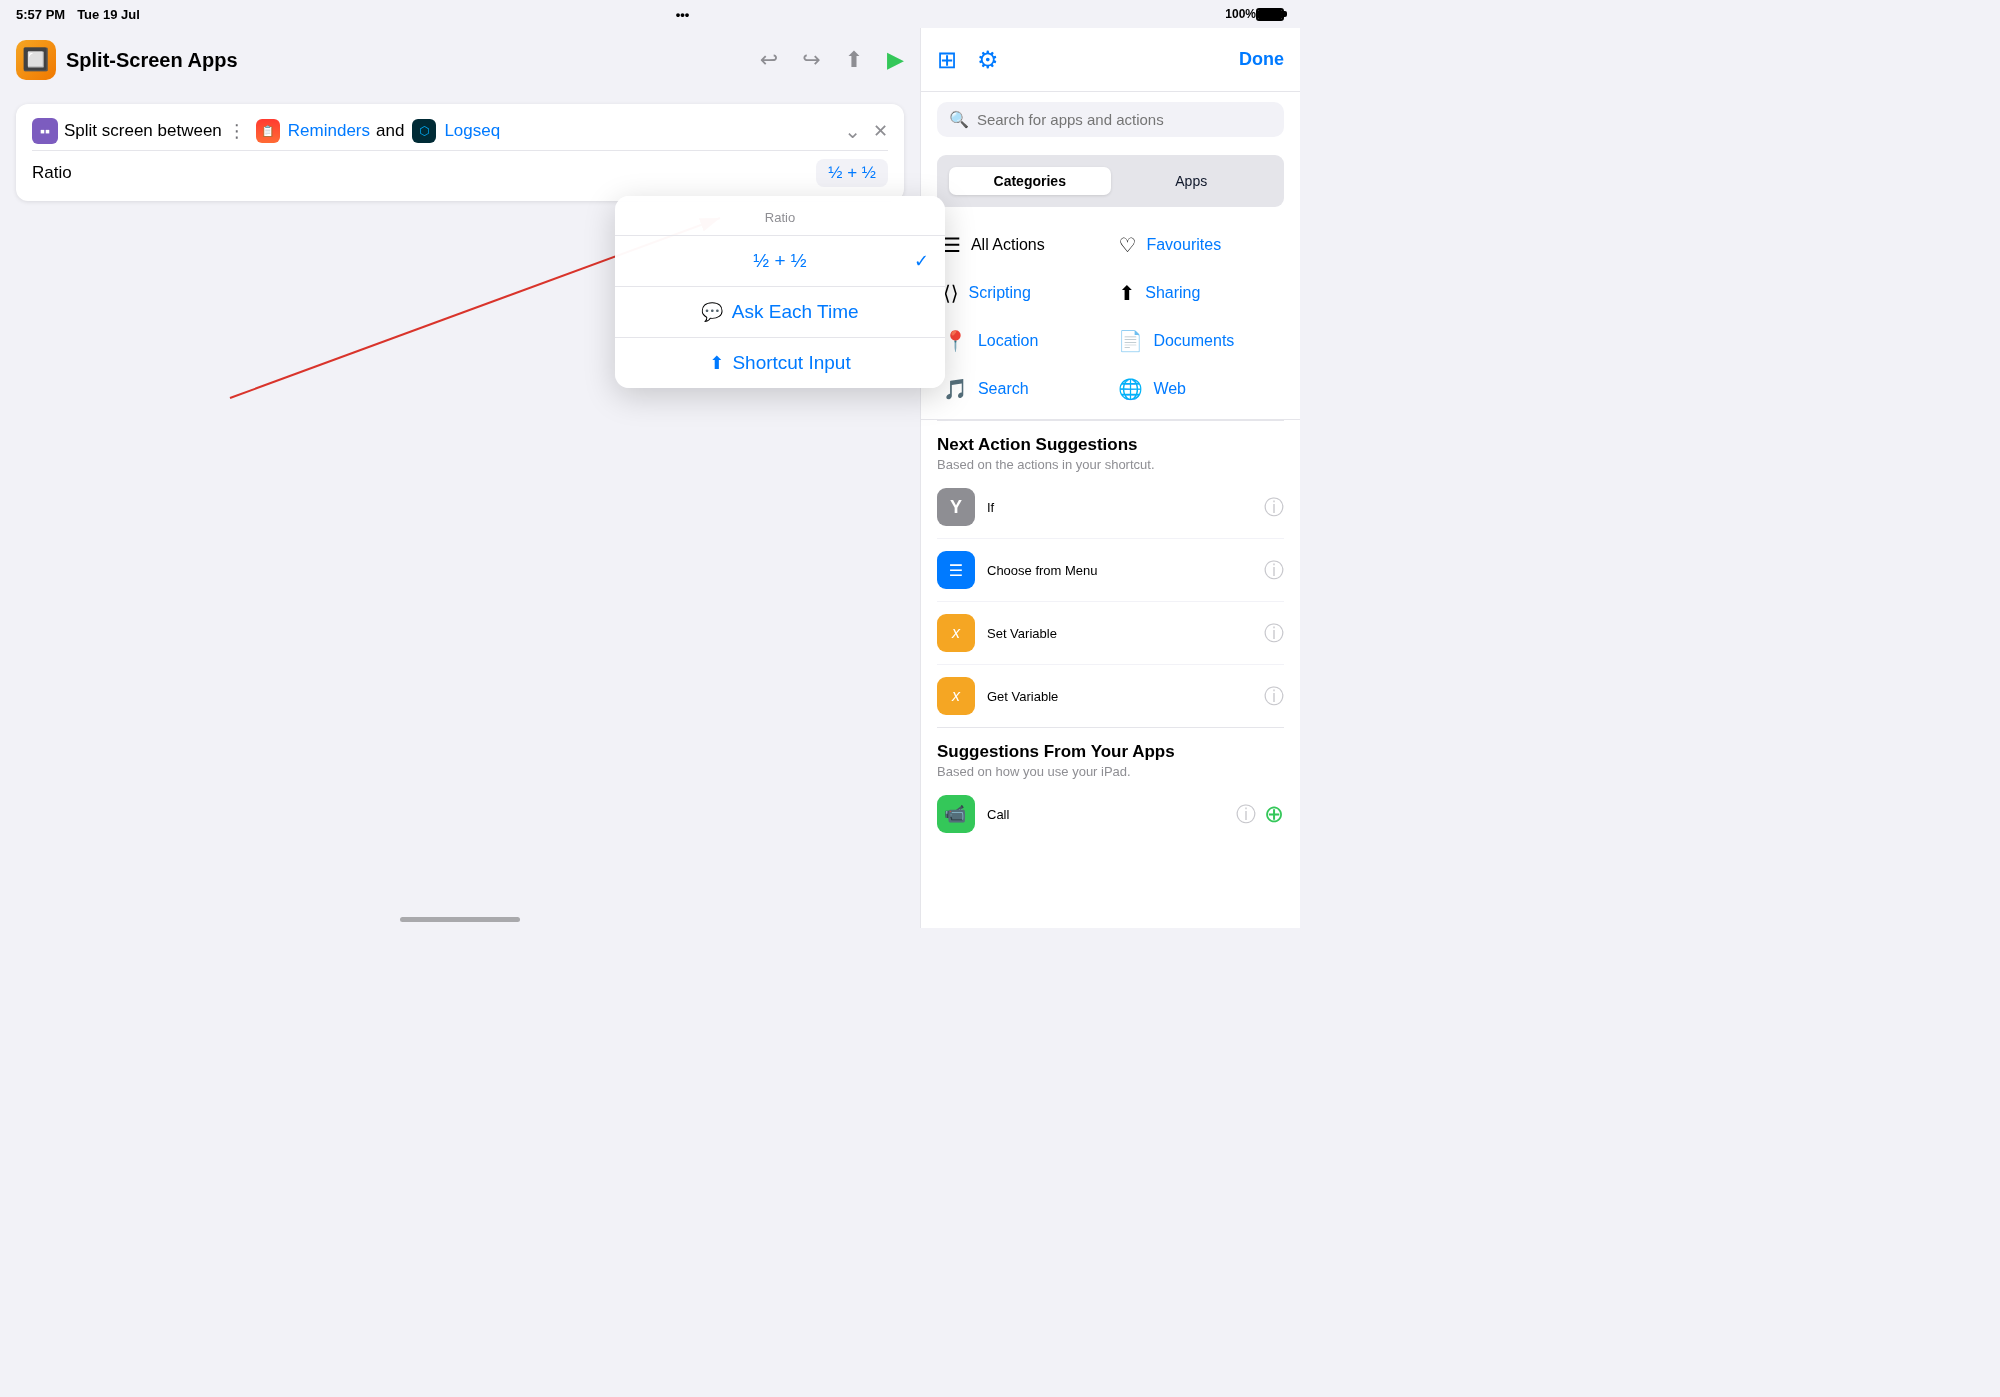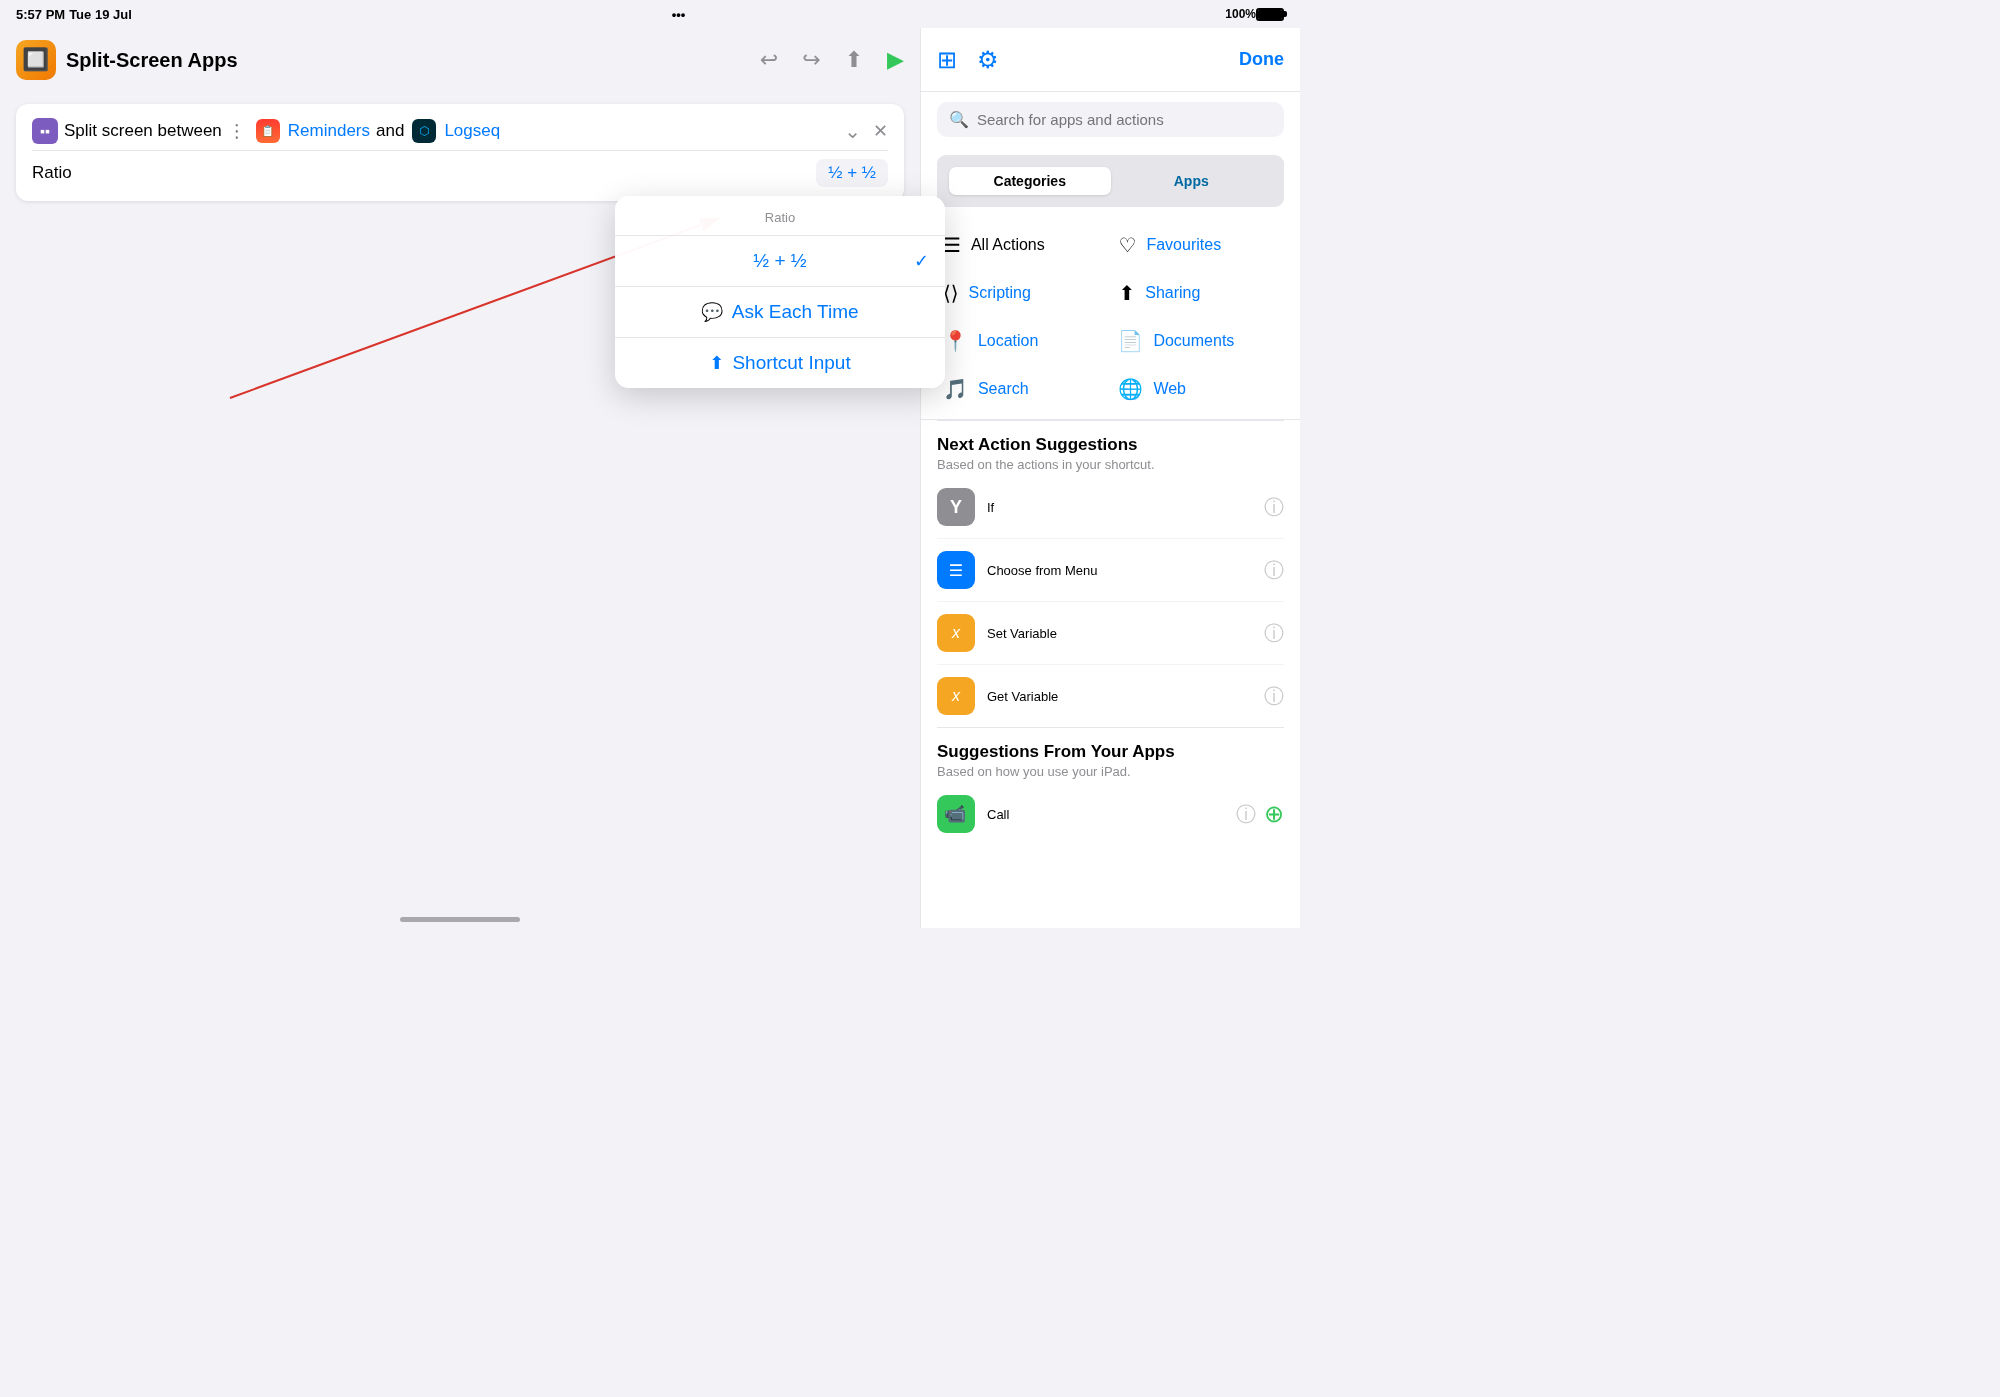--- a/index.html
+++ b/index.html
@@ -16,21 +16,21 @@
     .status-bar {
       display: flex;
       justify-content: space-between;
       align-items: center;
       padding: 0 16px;
       height: 28px;
       background: #f2f2f7;
       font-size: 13px;
       font-weight: 600;
     }
-    .status-left { display: flex; align-items: flex-end; gap: 4px; }
+    .status-left { display: flex; align-items: flex-end; gap: 12px; }
     .status-right { display: flex; align-items: center; font-size: 12px; font-weight: 600; }
     .battery-icon {
       width: 28px;
       height: 13px;
       border: 2px solid #000;
       border-radius: 3px;
       position: relative;
       display: inline-block;
     }
     .battery-icon::after {
@@ -257,24 +257,24 @@
       margin: 8px 16px;
       background: #e5e5ea;
       border-radius: 9px;
       padding: 12px;
     }
     .segment-btn {
       flex: 1;
       text-align: center;
       padding: 6px 0;
       font-size: 14px;
-      font-weight: 700;
+      font-weight: 400;
       border-radius: 7px;
       cursor: pointer;
-      color: #0369a1;
+      color: #0f172a;
     }
     .segment-btn.active {
       background: #fff;
       color: #000;
       font-weight: 600;
       box-shadow: 0 1px 3px rgba(0,0,0,0.12);
     }
 
     
     .category-grid {

